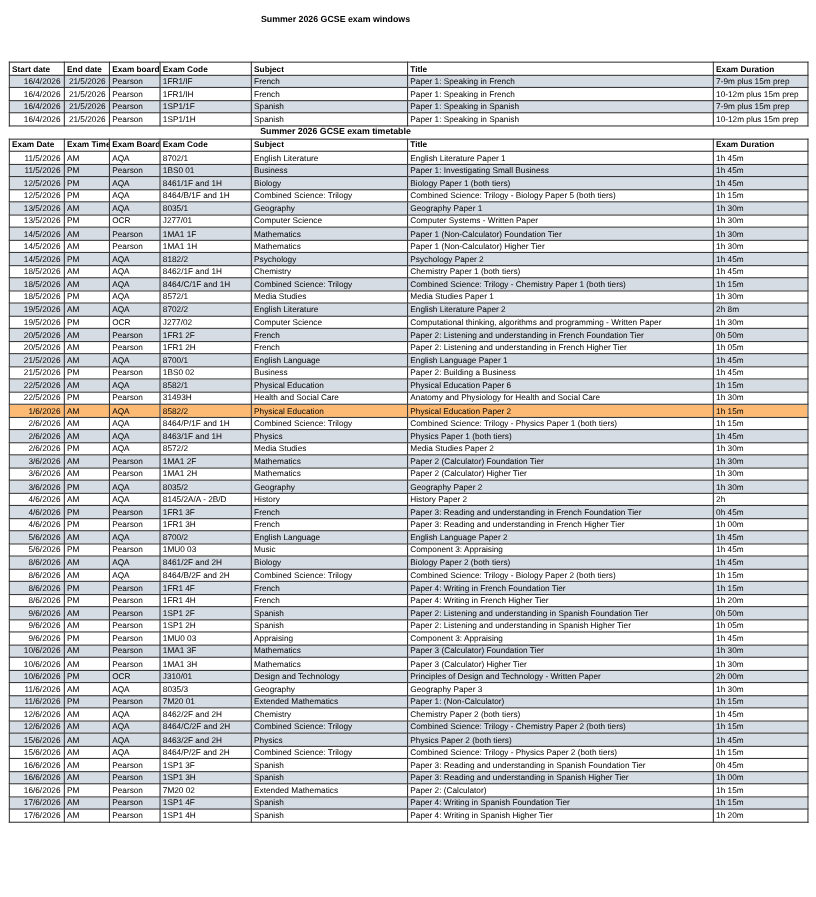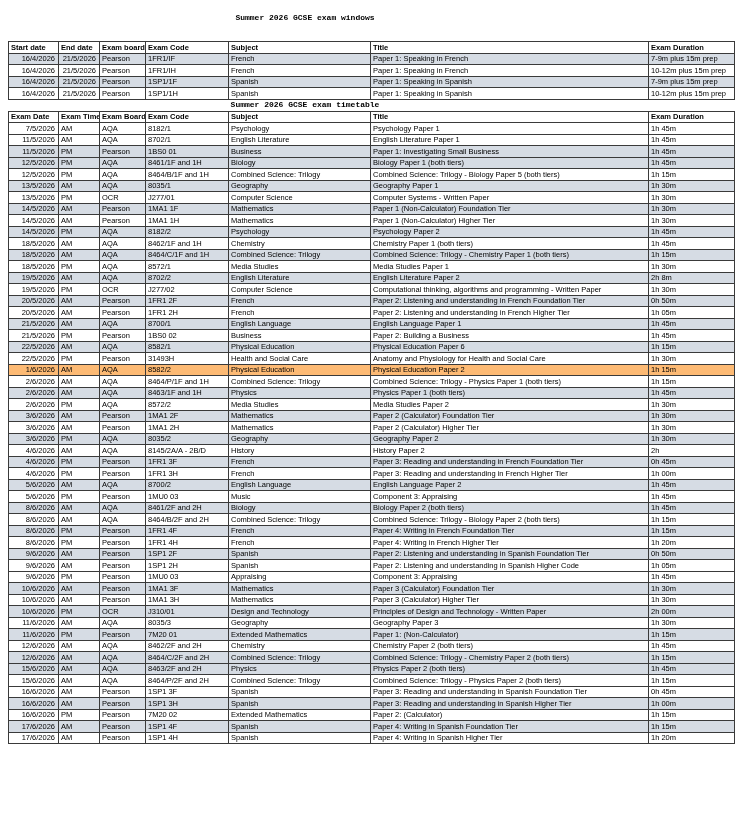--- a/index.html
+++ b/index.html
@@ -4,28 +4,27 @@
 <style>
   html,body{margin:0;padding:0;}
   body{
     width:742px;height:815px;background:#ffffff;color:#000;
     font-family:"Liberation Sans",sans-serif;overflow:hidden;
   }
   .doc-title{
     font-size:8px;font-weight:bold;text-align:center;
     padding-right:132px; 
     white-space:nowrap;
-    font-family:Liberation Mono, monospace;
   }
   #windows-title{padding-top:13px;}
   #timetable-title{}
   table{
     border-collapse:collapse;table-layout:fixed;margin-left:8px;width:726px;
   }
-  #windows-table{margin-top:19px;padding-left:24px;}
+  #windows-table{margin-top:34px;padding-left:24px;}
   #timetable-table{margin-top:2px;}
   th,td{
     border:1px solid #3a3a3a;
     font-size:7.5px;line-height:9.5px;height:9.5px;
     padding:0.5px 2px;overflow:hidden;white-space:nowrap;
     text-align:left;font-weight:normal;vertical-align:middle;
   }
   th{font-weight:bold;}
   td.r{text-align:right;padding-right:3px;}
 </style>
@@ -113,29 +112,20 @@
         <th>Exam Time</th>
         <th>Exam Board</th>
         <th>Exam Code</th>
         <th>Subject</th>
         <th>Title</th>
         <th>Exam Duration</th>
       </tr>
     </thead>
     <tbody>
       <tr>
-        <td class="r">7/5/2026</td>
-        <td>AM</td>
-        <td>AQA</td>
-        <td>8182/1</td>
-        <td>Psychology</td>
-        <td>Psychology Paper 1</td>
-        <td>1h 45m</td>
-      </tr>
-      <tr>
         <td class="r">11/5/2026</td>
         <td>AM</td>
         <td>AQA</td>
         <td>8702/1</td>
         <td>English Literature</td>
         <td>English Literature Paper 1</td>
         <td>1h 45m</td>
       </tr>
       <tr style="background: rgb(214, 220, 228);">
         <td class="r">11/5/2026</td>
@@ -460,21 +450,21 @@
         <td>Spanish</td>
         <td>Paper 2: Listening and understanding in Spanish Foundation Tier</td>
         <td>0h 50m</td>
       </tr>
       <tr>
         <td class="r">9/6/2026</td>
         <td>AM</td>
         <td>Pearson</td>
         <td>1SP1 2H</td>
         <td>Spanish</td>
-        <td>Paper 2: Listening and understanding in Spanish Higher Code</td>
+        <td>Paper 2: Listening and understanding in Spanish Higher Tier</td>
         <td>1h 05m</td>
       </tr>
       <tr>
         <td class="r">9/6/2026</td>
         <td>PM</td>
         <td>Pearson</td>
         <td>1MU0 03</td>
         <td>Appraising</td>
         <td>Component 3: Appraising</td>
         <td>1h 45m</td>

